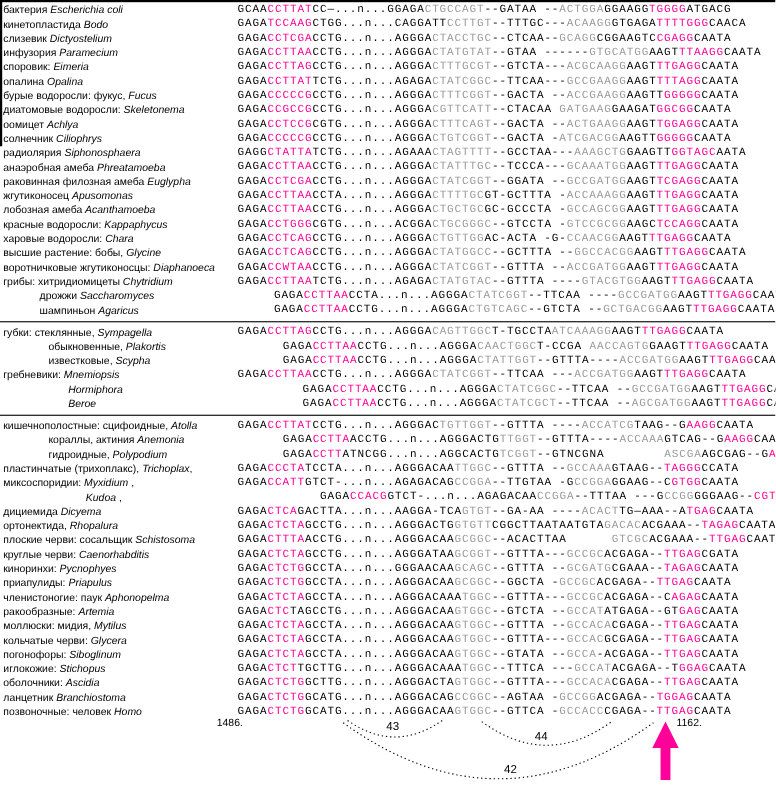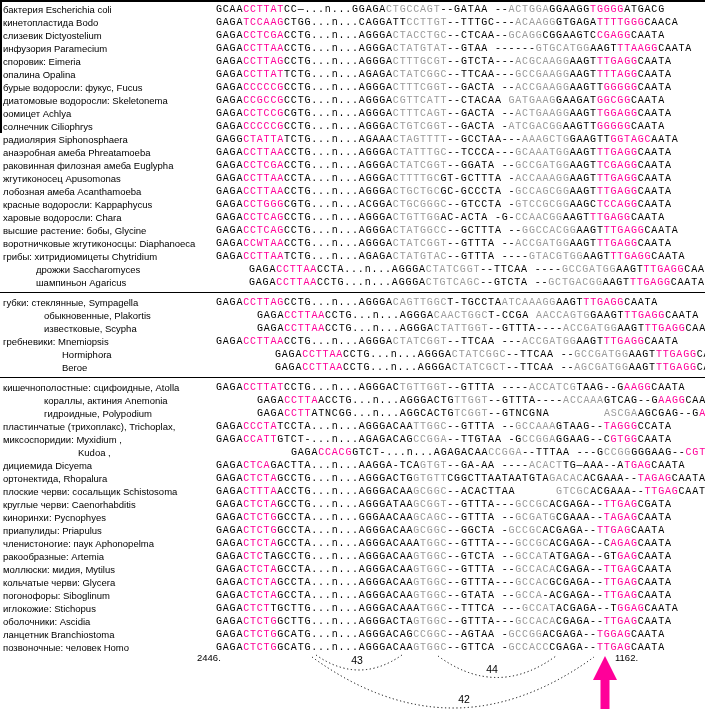--- a/index.html
+++ b/index.html
@@ -5,21 +5,21 @@
   html,body{margin:0;padding:0;}
   body{
     width:705px;height:717px;position:relative;background:#fff;
     font-family:"Liberation Sans",sans-serif;color:#000;overflow:hidden;
   }
   .frame-top{position:absolute;top:0;left:0;width:705px;height:0;border-top:2px solid #000;}
   .frame-left{position:absolute;top:0;left:0;width:0;height:133px;border-left:2px solid #000;}
   .rows{position:absolute;top:3px;left:0;width:705px;}
   .row{display:flex;height:13px;line-height:13px;white-space:pre;}
   .label{flex:0 0 213px;width:213px;font-size:9.5px;overflow:hidden;white-space:pre;}
-  .lat{}
+  .lat{font-style:italic;}
   .seq{
     font-family:"Liberation Mono","DejaVu Sans Mono",monospace;
     font-size:10px;letter-spacing:0.8px;white-space:pre;
   }
   .sep{height:1px;background:#000;margin:3px 0;width:705px;}
   .footer-num{position:absolute;font-size:9.5px;line-height:10px;}
   #footer-svg{position:absolute;left:0;top:651px;width:705px;height:66px;}
   svg text{font-family:"Liberation Sans",sans-serif;}
 </style>
 </head>
@@ -75,21 +75,21 @@
     <div class="row"><div class="label" style="padding-left: 3px;"><span>ракообразные: </span><span class="lat">Artemia</span></div><div class="seq"><span style="color: rgb(0, 0, 0);">GAGA</span><span style="color: rgb(255, 0, 153);">CTC</span><span style="color: rgb(0, 0, 0);">TAGCCTG...n...AGGGACAA</span><span style="color: rgb(154, 154, 154);">GTGGC</span><span style="color: rgb(0, 0, 0);">--GTCTA --</span><span style="color: rgb(154, 154, 154);">GCCAT</span><span style="color: rgb(0, 0, 0);">ATGAGA--GT</span><span style="color: rgb(255, 0, 153);">GAG</span><span style="color: rgb(0, 0, 0);">CAATA</span></div></div>
     <div class="row"><div class="label" style="padding-left: 3px;"><span>моллюски: мидия, </span><span class="lat">Mytilus</span></div><div class="seq"><span style="color: rgb(0, 0, 0);">GAGA</span><span style="color: rgb(255, 0, 153);">CTCTA</span><span style="color: rgb(0, 0, 0);">GCCTA...n...AGGGACAA</span><span style="color: rgb(154, 154, 154);">GTGGC</span><span style="color: rgb(0, 0, 0);">--GTTTA --</span><span style="color: rgb(154, 154, 154);">GCCACA</span><span style="color: rgb(0, 0, 0);">CGAGA--</span><span style="color: rgb(255, 0, 153);">TTGAG</span><span style="color: rgb(0, 0, 0);">CAATA</span></div></div>
     <div class="row"><div class="label" style="padding-left: 3px;"><span>кольчатые черви: </span><span class="lat">Glycera</span></div><div class="seq"><span style="color: rgb(0, 0, 0);">GAGA</span><span style="color: rgb(255, 0, 153);">CTCTA</span><span style="color: rgb(0, 0, 0);">GCCTA...n...AGGGACAA</span><span style="color: rgb(154, 154, 154);">GTGGC</span><span style="color: rgb(0, 0, 0);">--GTTTA---</span><span style="color: rgb(154, 154, 154);">GCCAC</span><span style="color: rgb(0, 0, 0);">GCGAGA--</span><span style="color: rgb(255, 0, 153);">TTGAG</span><span style="color: rgb(0, 0, 0);">CAATA</span></div></div>
     <div class="row"><div class="label" style="padding-left: 3px;"><span>погонофоры: </span><span class="lat">Siboglinum</span></div><div class="seq"><span style="color: rgb(0, 0, 0);">GAGA</span><span style="color: rgb(255, 0, 153);">CTCTA</span><span style="color: rgb(0, 0, 0);">GCCTA...n...AGGGACAA</span><span style="color: rgb(154, 154, 154);">GTGGC</span><span style="color: rgb(0, 0, 0);">--GTATA --</span><span style="color: rgb(154, 154, 154);">GCCA</span><span style="color: rgb(0, 0, 0);">-ACGAGA--</span><span style="color: rgb(255, 0, 153);">TTGAG</span><span style="color: rgb(0, 0, 0);">CAATA</span></div></div>
     <div class="row"><div class="label" style="padding-left: 3px;"><span>иглокожие: </span><span class="lat">Stichopus</span></div><div class="seq"><span style="color: rgb(0, 0, 0);">GAGA</span><span style="color: rgb(255, 0, 153);">CTCT</span><span style="color: rgb(0, 0, 0);">TGCTTG...n...AGGGACAAA</span><span style="color: rgb(154, 154, 154);">TGGC</span><span style="color: rgb(0, 0, 0);">--TTTCA ---</span><span style="color: rgb(154, 154, 154);">GCCAT</span><span style="color: rgb(0, 0, 0);">ACGAGA--T</span><span style="color: rgb(255, 0, 153);">GGAG</span><span style="color: rgb(0, 0, 0);">CAATA</span></div></div>
     <div class="row"><div class="label" style="padding-left: 3px;"><span>оболочники: </span><span class="lat">Ascidia</span></div><div class="seq"><span style="color: rgb(0, 0, 0);">GAGA</span><span style="color: rgb(255, 0, 153);">CTCTG</span><span style="color: rgb(0, 0, 0);">GCTTG...n...AGGGACTA</span><span style="color: rgb(154, 154, 154);">GTGGC</span><span style="color: rgb(0, 0, 0);">--GTTTA---</span><span style="color: rgb(154, 154, 154);">GCCACA</span><span style="color: rgb(0, 0, 0);">CGAGA--</span><span style="color: rgb(255, 0, 153);">TTGAG</span><span style="color: rgb(0, 0, 0);">CAATA</span></div></div>
     <div class="row"><div class="label" style="padding-left: 3px;"><span>ланцетник </span><span class="lat">Branchiostoma</span></div><div class="seq"><span style="color: rgb(0, 0, 0);">GAGA</span><span style="color: rgb(255, 0, 153);">CTCTG</span><span style="color: rgb(0, 0, 0);">GCATG...n...AGGGACAG</span><span style="color: rgb(154, 154, 154);">CCGGC</span><span style="color: rgb(0, 0, 0);">--AGTAA -</span><span style="color: rgb(154, 154, 154);">GCCGG</span><span style="color: rgb(0, 0, 0);">ACGAGA--</span><span style="color: rgb(255, 0, 153);">TGGAG</span><span style="color: rgb(0, 0, 0);">CAATA</span></div></div>
     <div class="row"><div class="label" style="padding-left: 3px;"><span>позвоночные: человек </span><span class="lat">Homo</span></div><div class="seq"><span style="color: rgb(0, 0, 0);">GAGA</span><span style="color: rgb(255, 0, 153);">CTCTG</span><span style="color: rgb(0, 0, 0);">GCATG...n...AGGGACAA</span><span style="color: rgb(154, 154, 154);">GTGGC</span><span style="color: rgb(0, 0, 0);">--GTTCA -</span><span style="color: rgb(154, 154, 154);">GCCACC</span><span style="color: rgb(0, 0, 0);">CGAGA--</span><span style="color: rgb(255, 0, 153);">TTGAG</span><span style="color: rgb(0, 0, 0);">CAATA</span></div></div>
   </div>
 
-<div class="footer-num" style="left:197px;top:653px;">2446.</div>
+<div class="footer-num" style="left:197px;top:653px;">1486.</div>
 <div class="footer-num" style="left:615px;top:653px;">1162.</div>
 
 <svg id="footer-svg" viewBox="0 0 705 66" xmlns="http://www.w3.org/2000/svg">
     <path d="M 316 4 Q 359 34 402 4" fill="none" stroke="#000000" stroke-width="1" stroke-dasharray="1.2 2.6"></path>
     <text x="357" y="13" font-size="10.5" text-anchor="middle" fill="#000000" stroke="#ffffff" stroke-width="4" paint-order="stroke">43</text>
     <path d="M 438 5 Q 497 48 556 5" fill="none" stroke="#000000" stroke-width="1" stroke-dasharray="1.2 2.6"></path>
     <text x="492" y="22" font-size="10.5" text-anchor="middle" fill="#000000" stroke="#ffffff" stroke-width="4" paint-order="stroke">44</text>
     <path d="M 312 6 Q 453 108 594 6" fill="none" stroke="#000000" stroke-width="1" stroke-dasharray="1.2 2.6"></path>
     <text x="464" y="52" font-size="10.5" text-anchor="middle" fill="#000000" stroke="#ffffff" stroke-width="4" paint-order="stroke">42</text>
     <polygon points="605,5 593,29 600.5,29 600.5,58 609.5,58 609.5,29 617,29" fill="#ff0099"></polygon>

